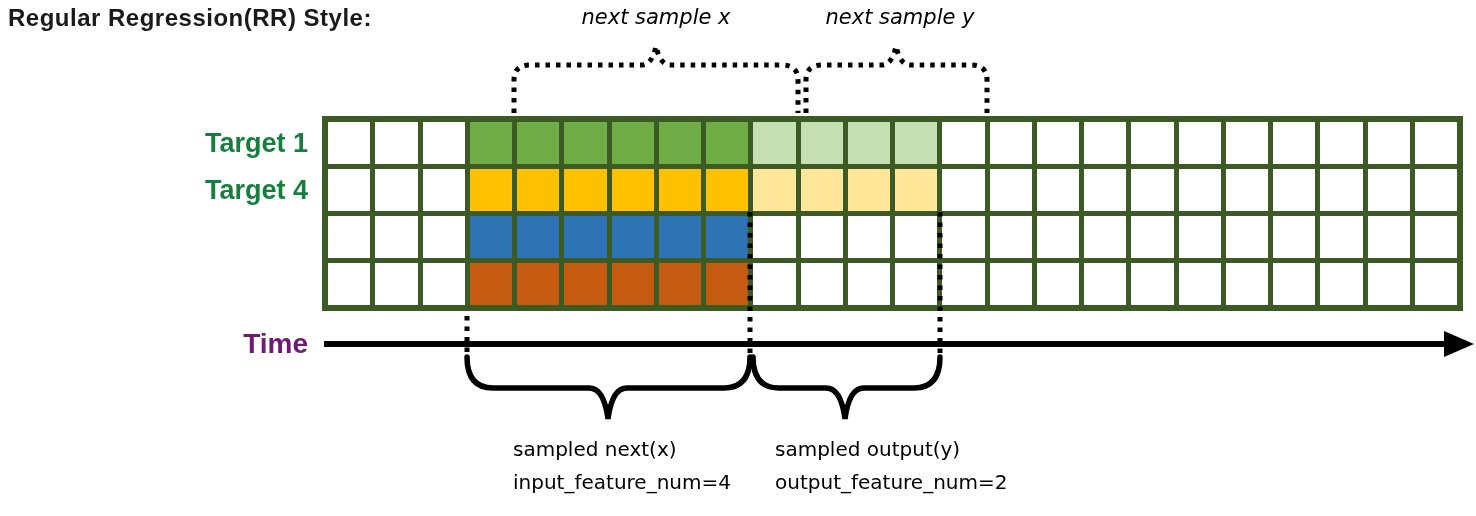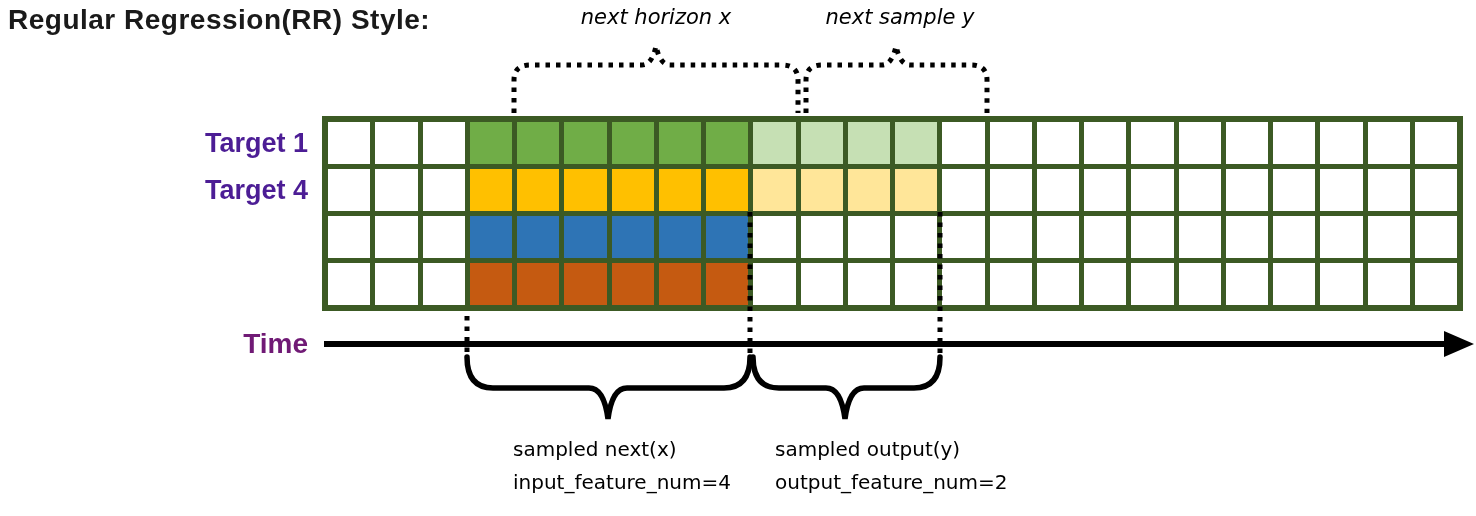--- a/index.html
+++ b/index.html
@@ -1,33 +1,33 @@
 <!DOCTYPE html>
 <html><head>
 <meta charset="utf-8">
 <style>
   html,body{margin:0;padding:0;background:#fff;}
   #canvas{
     position:relative;width:1476px;height:516px;background:#ffffff;
     font-family:"Liberation Sans",sans-serif;overflow:hidden;
   }
   .title{
-    position:absolute;left:8px;top:4px;font-size:28px;font-weight:700;color:#1a1a1a;
+    position:absolute;left:8px;top:4px;font-size:24px;font-weight:700;color:#1a1a1a;
     letter-spacing:0.5px;
   }
   .top-label{
     position:absolute;top:5px;width:240px;text-align:center;
     font-family:"DejaVu Sans",sans-serif;font-style:italic;font-size:21px;font-weight:500;color:#000;
   }
   #next-x-label{left:536px;}
   #next-y-label{left:780px;}
   .row-label{
     position:absolute;left:0;width:308px;height:42px;
     display:flex;align-items:center;justify-content:flex-end;
-    font-size:27px;font-weight:700;color:#4c1d95;
+    font-size:27px;font-weight:700;color:#15803d;
   }
   #sample-grid{
     position:absolute;left:322px;top:116px;width:1141px;height:195px;
     box-sizing:border-box;border:6px solid #3C5A24;background:#3C5A24;
     display:grid;grid-template-rows:repeat(4,1fr);gap:5px;
   }
   #sample-grid .cell{background:#fff;}
   .svg-overlay{position:absolute;left:0;top:0;pointer-events:none;}
   .time-label{
     position:absolute;left:0;top:327px;width:308px;height:34px;
@@ -42,21 +42,21 @@
   #output-note{left:775px;}
   .note-block p{margin:0;}
 </style>
 </head>
 <body>
 
 <div id="canvas">
 
   <div class="title">Regular Regression(RR) Style:</div>
 
-  <div class="top-label" id="next-x-label">next horizon x</div>
+  <div class="top-label" id="next-x-label">next sample x</div>
   <div class="top-label" id="next-y-label">next sample y</div>
 
   <div class="row-label" style="top:122px">Target 1</div>
   <div class="row-label" style="top:169px">Target 4</div>
 
   <div id="sample-grid" style="grid-template-columns: repeat(24, 1fr); background: rgb(60, 90, 36); border-color: rgb(60, 90, 36);">
       <div class="cell" style="background: rgb(255, 255, 255);"></div>
       <div class="cell" style="background: rgb(255, 255, 255);"></div>
       <div class="cell" style="background: rgb(255, 255, 255);"></div>
       <div class="cell" style="background: rgb(112, 173, 71);"></div>

